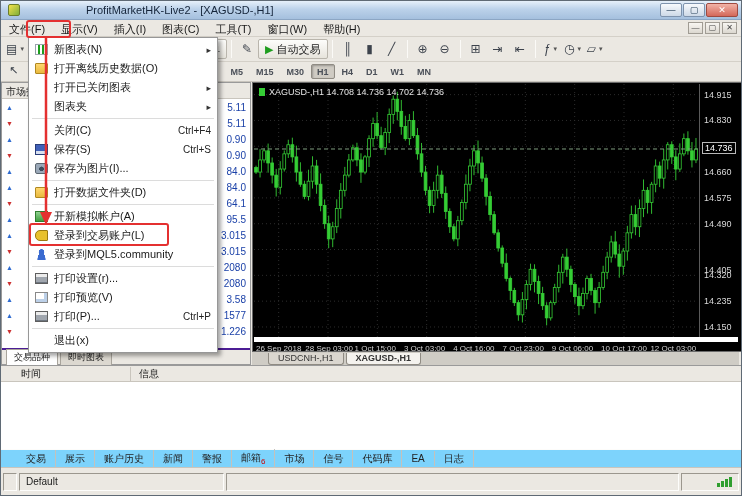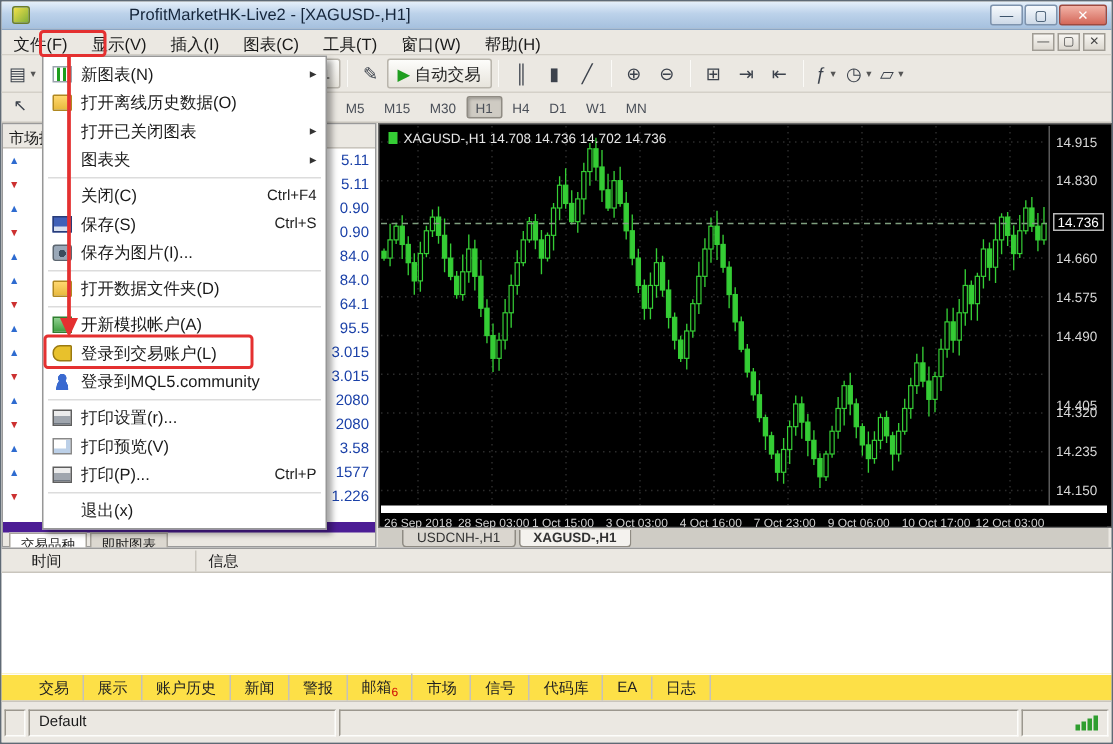--- a/index.html
+++ b/index.html
@@ -32,33 +32,33 @@
     border-bottom:1px solid #c9c5bd;display:flex;align-items:center;padding:0 3px}
   .tbtn{min-width:22px;height:20px;display:flex;align-items:center;justify-content:center;
     color:#3c424c;font-size:12px;cursor:default;border:1px solid transparent;gap:3px}
   .tbtn.small{min-width:19px;height:16px;font-size:11px}
   .tbtn.labeled{padding:0 6px;border:1px solid #b9b5ac;background:linear-gradient(#fdfdfb,#e7e4dc);border-radius:2px}
   .tglyph.green{color:#1f9e1f;font-size:11px}
   .tlabel{font-size:11px;color:#222}
   .dd{font-size:7px;color:#555}
   .tsep{width:1px;height:18px;background:#c3bfb6;border-right:1px solid #fbfaf7;margin:0 4px}
   .tfwrap{display:flex;gap:1px;margin-left:6px}
-  .tfbtn{padding:0 5px;height:15px;line-height:14px;font-size:9px;font-weight:normal;color:#4a4f58;
+  .tfbtn{padding:0 5px;height:15px;line-height:14px;font-size:9px;font-weight:bold;color:#4a4f58;
     border:1px solid transparent;border-radius:2px}
   .tfbtn.active{background:#cfcbc3;border-color:#8f8b83;box-shadow:inset 1px 1px 2px rgba(0,0,0,.25)}
   
   .market-watch{position:absolute;left:0;top:81px;width:250px;height:283px;background:#fff;
     border:1px solid #9a9a9a}
   .mw-title{height:16px;background:#ebe8e2;border-bottom:1px solid #c9c5bd;padding:2px 4px;font-size:10px}
   .mwrow{display:flex;align-items:center;height:16px;padding:0 4px}
   .mwic{font-size:7px;width:12px}
   .mwic.up{color:#2e6bd0}.mwic.down{color:#cc3030}
   .mwprice{margin-left:auto;font-size:10px;color:var(--price)}
   .mw-tabs{position:absolute;left:0;bottom:0;width:100%;height:16px;background:#ebe8e2;
-    border-top:7px solid #4c1d95;display:flex;align-items:flex-start;padding-left:4px;gap:2px}
+    border-top:2px solid #4c1d95;display:flex;align-items:center;padding-left:4px;gap:2px}
   .mwtab{font-size:9px;padding:1px 7px;border:1px solid #a8a49c;border-bottom:none;background:#dcd8d0}
   .mwtab.active{background:#fff}
   
   .chart-panel{position:absolute;left:251px;top:81px;width:518px;height:270px;background:#000;
     border:1px solid #6a6a6a}
   #chart-svg{position:absolute;left:1px;top:1px}
   .ohlc{position:absolute;left:6px;top:4px;color:#e6e6e6;font-size:9px;display:flex;align-items:center;gap:4px;z-index:3}
   .sym-ic{width:6px;height:8px;background:var(--green);display:inline-block}
   .price-axis{position:absolute;left:446px;top:1px;width:39px;height:253px;border-left:1px solid #5a5a5a;background:#000}
   .ptick{position:absolute;left:4px;color:#d8d8d8;font-size:9px;font-family:"Liberation Sans",sans-serif}
@@ -69,21 +69,21 @@
     display:flex;align-items:flex-end;padding-left:16px;gap:2px}
   .ctab{font-size:9px;height:12px;line-height:11px;padding:0 9px;border:1px solid #8f8b83;border-top:none;
     border-radius:0 0 3px 3px;background:#dad6cf;color:#333}
   .ctab.active{background:#f4f2ee;font-weight:bold}
   
   .terminal{position:absolute;left:0;top:364px;width:740px;height:84px;background:#fff;border-top:1px solid #9a9a9a}
   .t-head{height:16px;background:#ebe8e2;border-bottom:1px solid #c9c5bd;display:flex;align-items:center}
   .t-col1{width:130px;padding-left:20px;border-right:1px solid #c9c5bd;font-size:10px}
   .t-col2{padding-left:8px;font-size:10px}
   
-  .bottom-tabs{position:absolute;left:0;top:448px;width:740px;height:18px;background:#fde047;
+  .bottom-tabs{position:absolute;left:0;top:448px;width:740px;height:18px;background:#7dd3fc;
     border-top:1px solid #fdfcfa;display:flex;align-items:center;padding-left:16px}
   .btab{font-size:10px;padding:2px 9px;border-right:1px solid #c5c1ba;color:#222;cursor:default}
   .badge{color:#c00;font-size:8px}
   
   .statusbar{position:absolute;left:0;top:466px;width:740px;height:28px;background:#ebe8e2;
     display:flex;align-items:center;gap:2px;padding:0 2px;border-top:1px solid #c9c5bd}
   .seg{height:18px;border:1px solid;border-color:#9b978e #fdfdfb #fdfdfb #9b978e;display:flex;
     align-items:center;padding:0 6px;font-size:10px}
   .seg.grip{width:14px}
   .seg.profile{width:205px}

